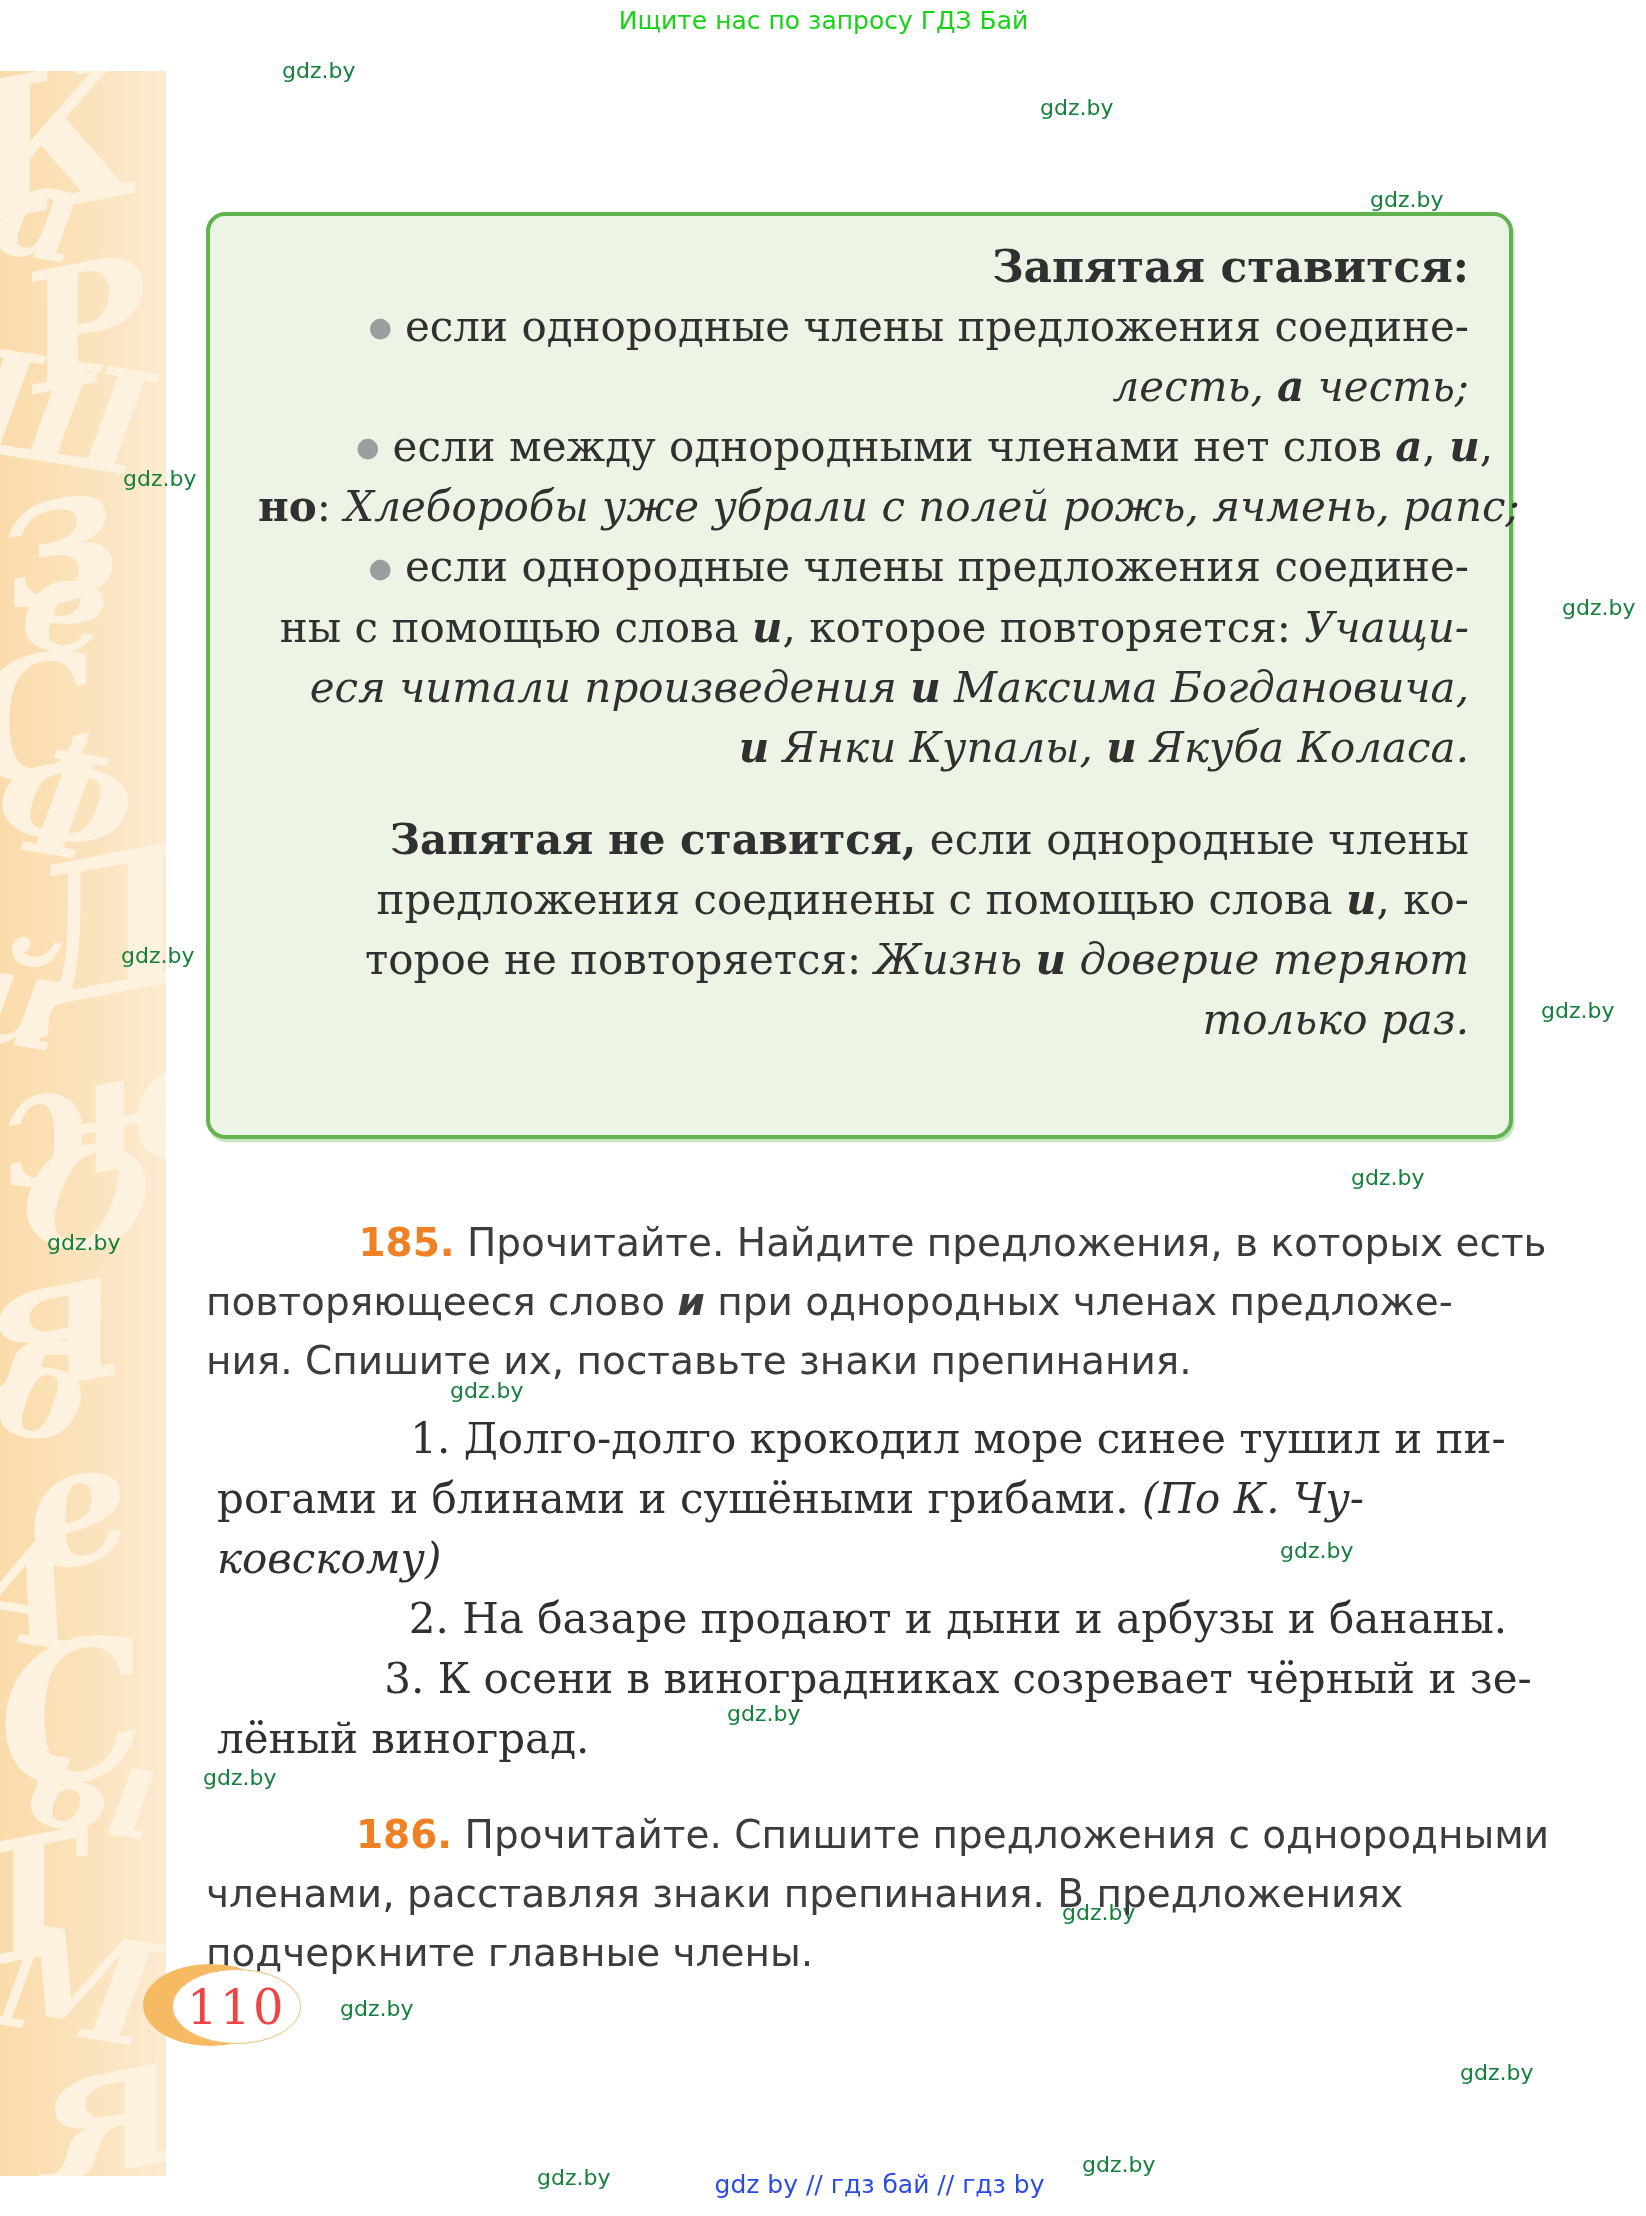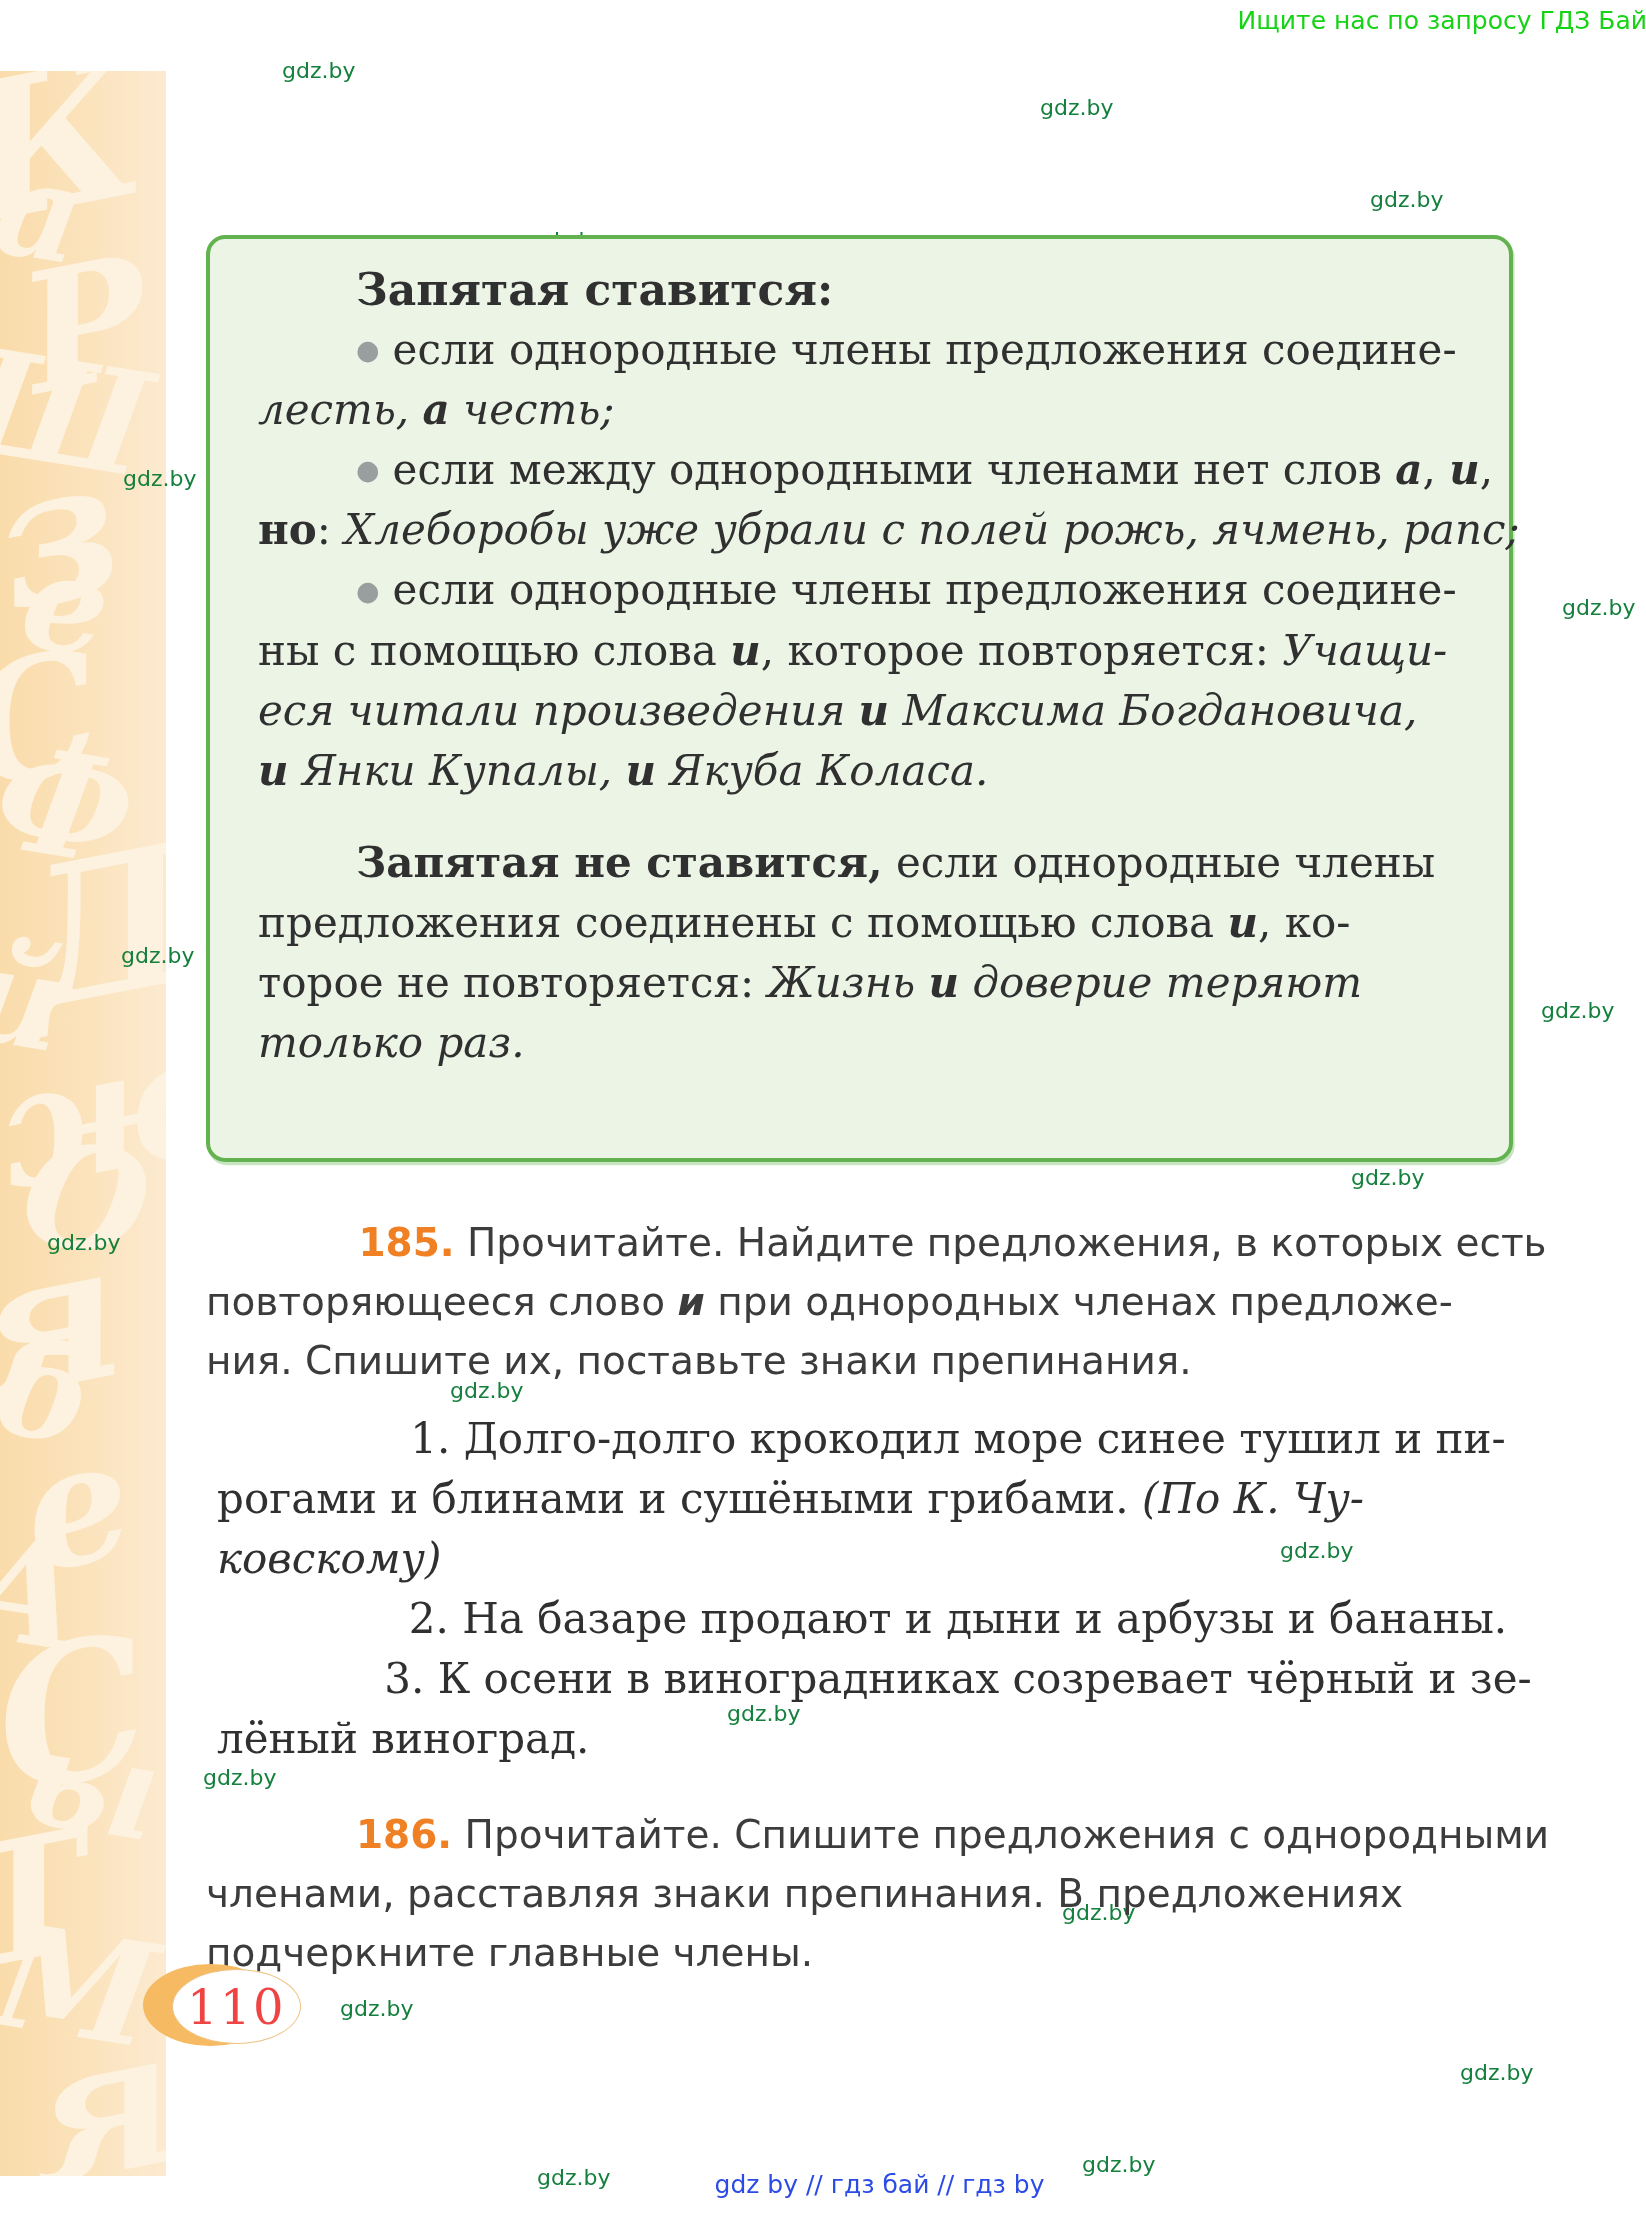--- a/index.html
+++ b/index.html
@@ -1,35 +1,35 @@
 <!DOCTYPE html>
 <html style="font-size:13px"><head>
 <meta charset="utf-8">
 <style>
   html,body{margin:0;padding:0;background:#ffffff;}
   .page{position:relative;width:1647px;height:2216px;background:#ffffff;overflow:hidden;
         font-family:"DejaVu Serif", serif;color:#333;}
 
   
-  .promo{position:absolute;top:6.4px;left:0;width:100%;text-align:right;
+  .promo{position:absolute;top:6.4px;left:0;width:100%;text-align:center;
          font-family:"DejaVu Sans", sans-serif;font-size:25px;color:#16d316;}
 
   
   .strip{position:absolute;left:0;top:71px;width:166px;height:2105px;overflow:hidden;
          background:linear-gradient(90deg,#fadcab 0%,#fbe3bd 55%,#fcead0 100%);}
   .strip .ltr{position:absolute;font-family:"DejaVu Serif", serif;font-weight:bold;font-style:italic;
               color:#fdf2df;line-height:1;user-select:none;}
 
   
   .wm{position:absolute;font-family:"DejaVu Sans", sans-serif;font-size:22px;color:#15803d;white-space:nowrap;}
 
   
-  .rulebox{position:absolute;left:206px;top:235px;width:1307px;height:927px;
+  .rulebox{position:absolute;left:206px;top:212px;width:1307px;height:927px;
            background:#ecf4e6;border:4px solid #62b24f;border-radius:19.3px;box-sizing:border-box;
-           box-shadow:1.6px 3.2px 0 rgba(98,178,79,0.35);}
+           box-shadow:1.6px 3.2px 0 rgba(98,178,79,0.35);text-align:right;}
   .rule-content{padding:21px 40px 0 48px;}
   .rl{font-size:42px;line-height:60px;white-space:nowrap;color:#303030;}
   .rl.title{font-size:44px;font-weight:bold;}
   .rl.indent{padding-left:98px;}
   .rl.gap{margin-top:32px;}
   .bullet{color:#999f9f;font-size:27px;vertical-align:4.8px;margin-right:13px;}
 
   .seg-b{font-weight:bold;}
   .seg-i{font-style:italic;}
   .seg-bi{font-weight:bold;font-style:italic;}

